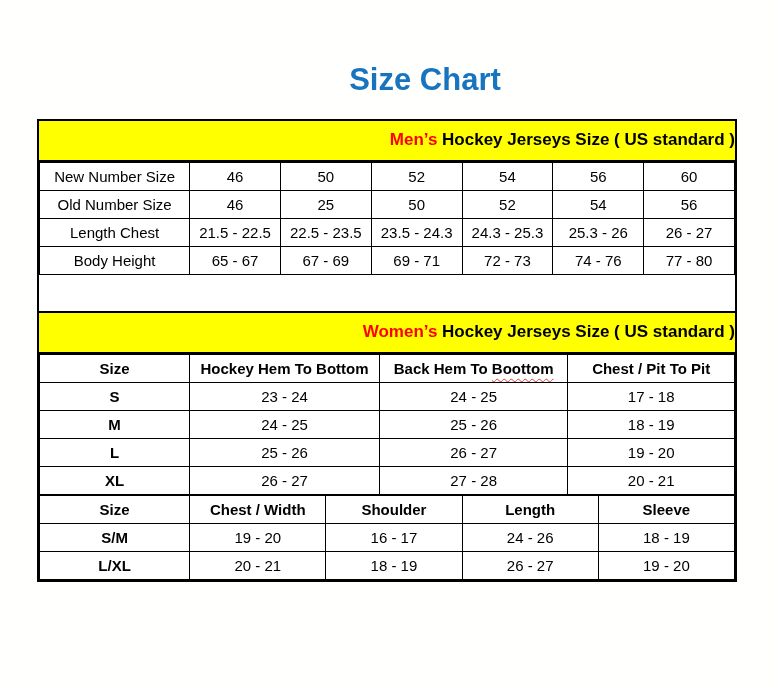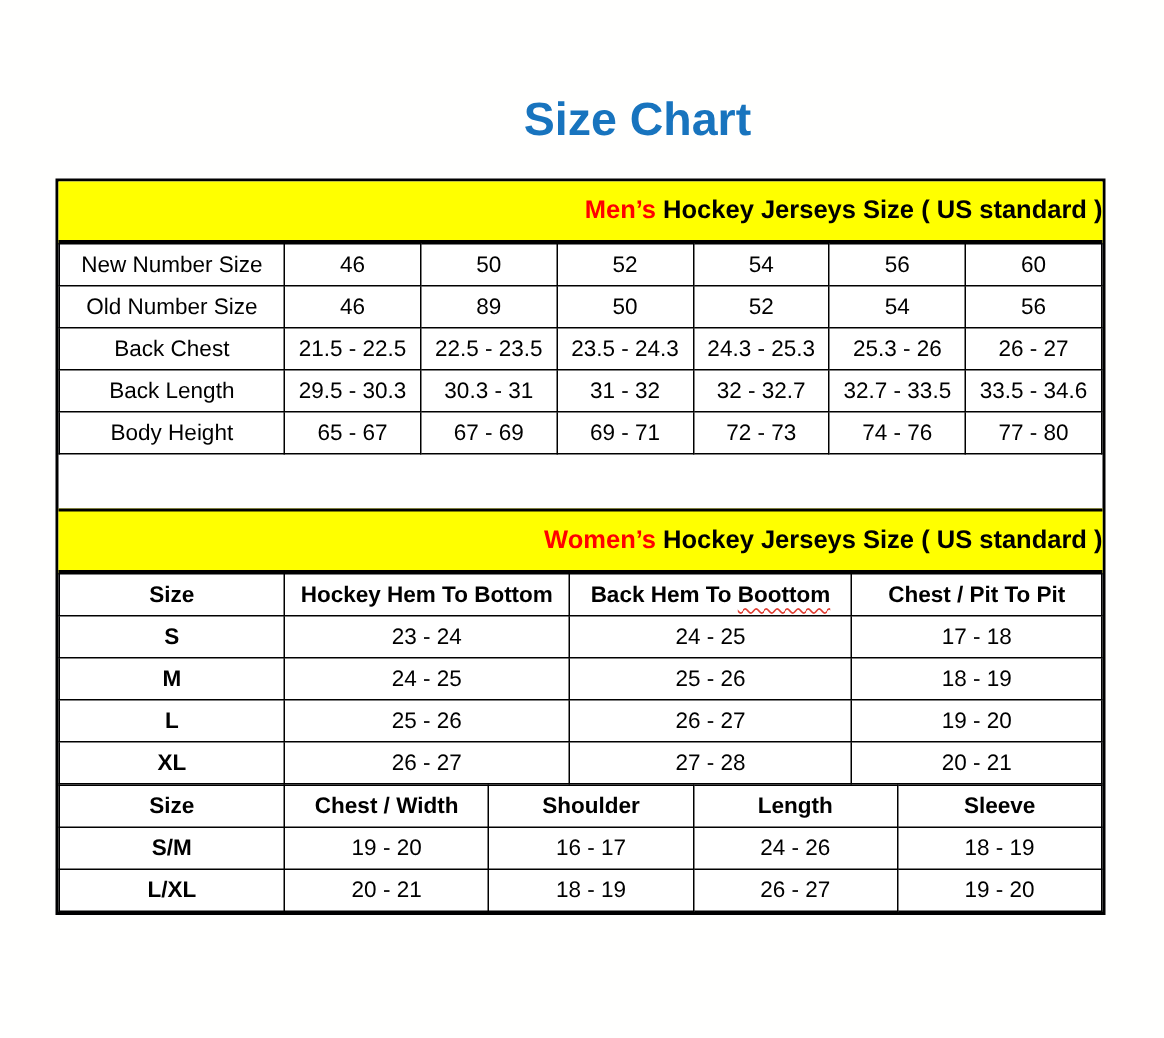--- a/index.html
+++ b/index.html
@@ -89,43 +89,34 @@
         <td>46</td>
         <td>50</td>
         <td>52</td>
         <td>54</td>
         <td>56</td>
         <td>60</td>
       </tr>
       <tr>
         <td class="m-lbl">Old Number Size</td>
         <td>46</td>
-        <td>89</td>
+        <td>25</td>
         <td>50</td>
         <td>52</td>
         <td>54</td>
         <td>56</td>
       </tr>
       <tr>
-        <td class="m-lbl">Back Chest</td>
+        <td class="m-lbl">Length Chest</td>
         <td>21.5 - 22.5</td>
         <td>22.5 - 23.5</td>
         <td>23.5 - 24.3</td>
         <td>24.3 - 25.3</td>
         <td>25.3 - 26</td>
         <td>26 - 27</td>
-      </tr>
-      <tr>
-        <td class="m-lbl">Back Length</td>
-        <td>29.5 - 30.3</td>
-        <td>30.3 - 31</td>
-        <td>31 - 32</td>
-        <td>32 - 32.7</td>
-        <td>32.7 - 33.5</td>
-        <td>33.5 - 34.6</td>
       </tr>
       <tr>
         <td class="m-lbl">Body Height</td>
         <td>65 - 67</td>
         <td>67 - 69</td>
         <td>69 - 71</td>
         <td>72 - 73</td>
         <td>74 - 76</td>
         <td>77 - 80</td>
       </tr>

